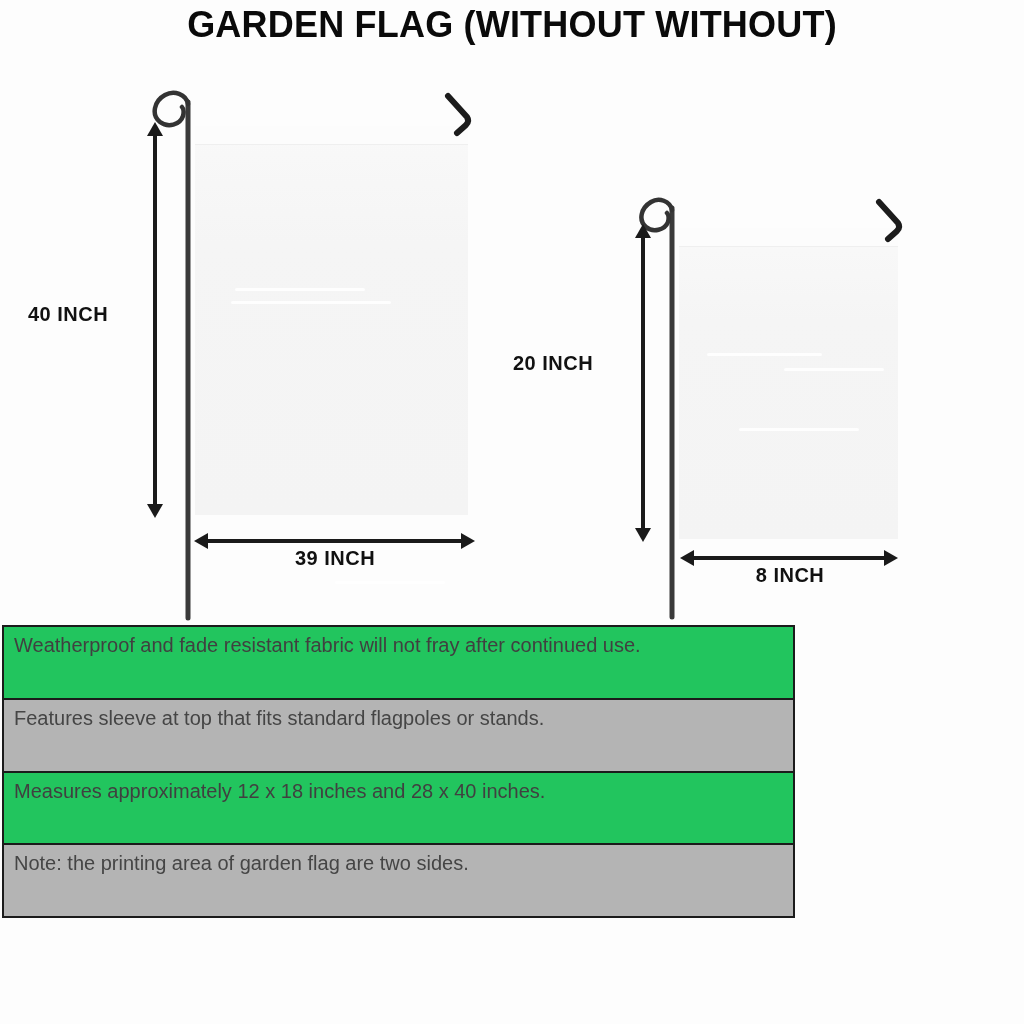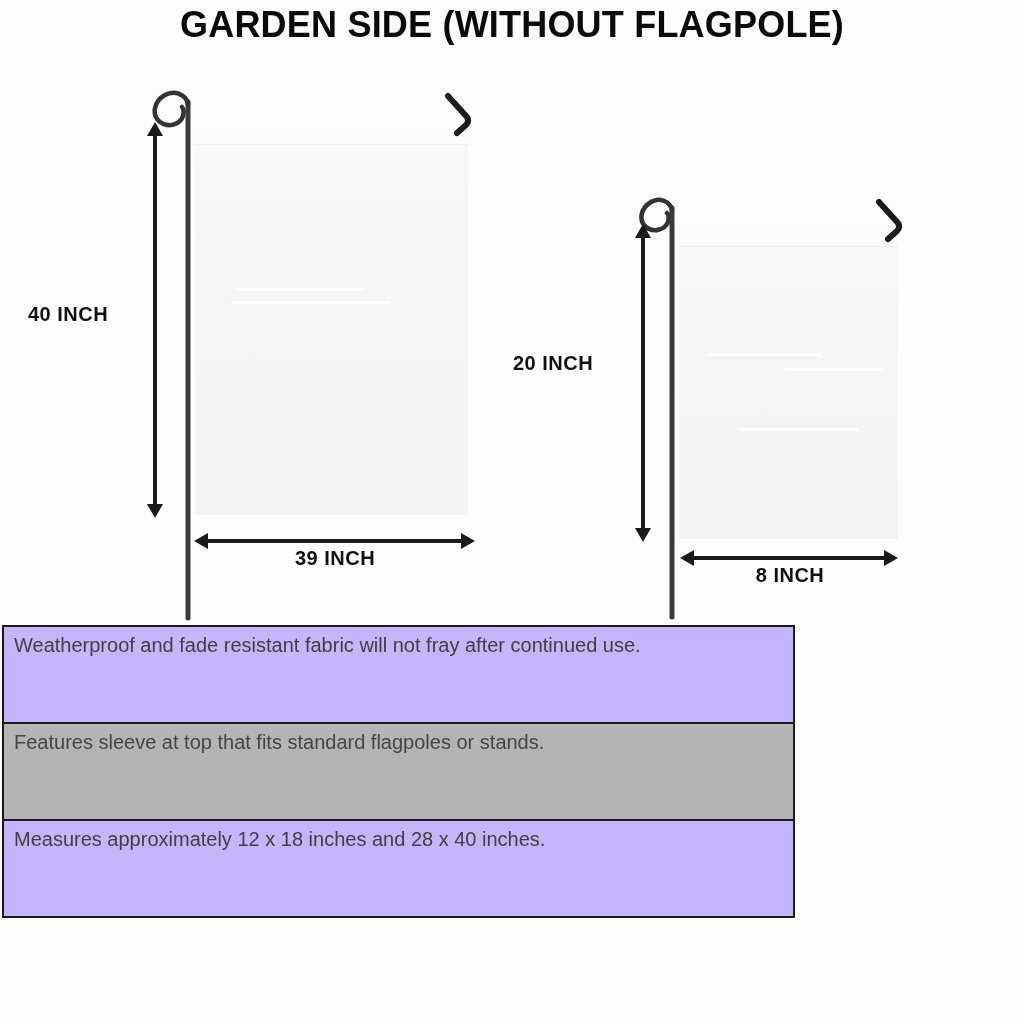--- a/index.html
+++ b/index.html
@@ -31,31 +31,31 @@
   .ahead.right { right:0; top:50%; margin-top:-8px; border-top:8px solid transparent; border-bottom:8px solid transparent; border-left:14px solid #1a1a1a; }
 
   .dim-label { position:absolute; font-weight:700; font-size:20px; color:#111111; letter-spacing:0.5px; }
   .dim-label.rt { text-align:left; }
   .dim-label.ctr { text-align:center; }
 
   
   .feature-panel { position:absolute; left:2px; top:625px; width:793px; height:293px;
                    border:2px solid #1b1b1b; display:flex; flex-direction:column; }
   .feature-row { flex:1 1 0; padding:5px 12px 0 10px; font-size:20px; line-height:26px;
-                 color:#404040; background:#c4b5fd; }
+                 color:#404040; background:#22c55e; }
   .feature-row.shaded { background:#b4b4b4; color:#454545; }
   .feature-row + .feature-row { border-top:2px solid #1b1b1b; }
 </style>
 </head>
 <body>
 
 <div class="stage">
 
   <div class="title">
-    <div>GARDEN SIDE (WITHOUT FLAGPOLE)</div>
+    <div>GARDEN FLAG (WITHOUT WITHOUT)</div>
   </div>
 
   <div>
 
     <div class="flag" style="left:195px; top:126px; width:273px; height:389px;">
       <div class="sleeve"></div>
       <div class="streak" style="left:40px; top:162px; width:130px;"></div>
       <div class="streak" style="left:36px; top:175px; width:160px;"></div>
       <div class="streak" style="left:140px; top:455px; width:110px;"></div>
     </div>
@@ -120,15 +120,18 @@
   <div class="feature-panel">
     <div class="feature-row">
       <span>Weatherproof and fade resistant fabric will not fray after continued use.</span>
     </div>
     <div class="feature-row shaded">
       <span>Features sleeve at top that fits standard flagpoles or stands.</span>
     </div>
     <div class="feature-row">
       <span>Measures approximately 12 x 18 inches and 28 x 40 inches.</span>
     </div>
+    <div class="feature-row shaded">
+      <span>Note: the printing area of garden flag are two sides.</span>
+    </div>
   </div>
 
 </div>
 
 </body></html>

